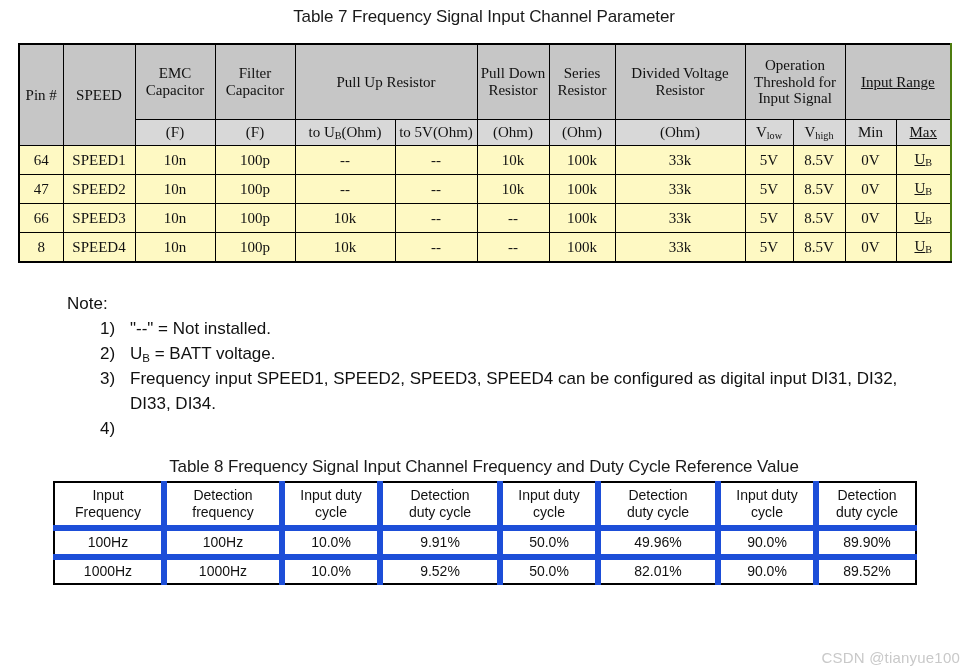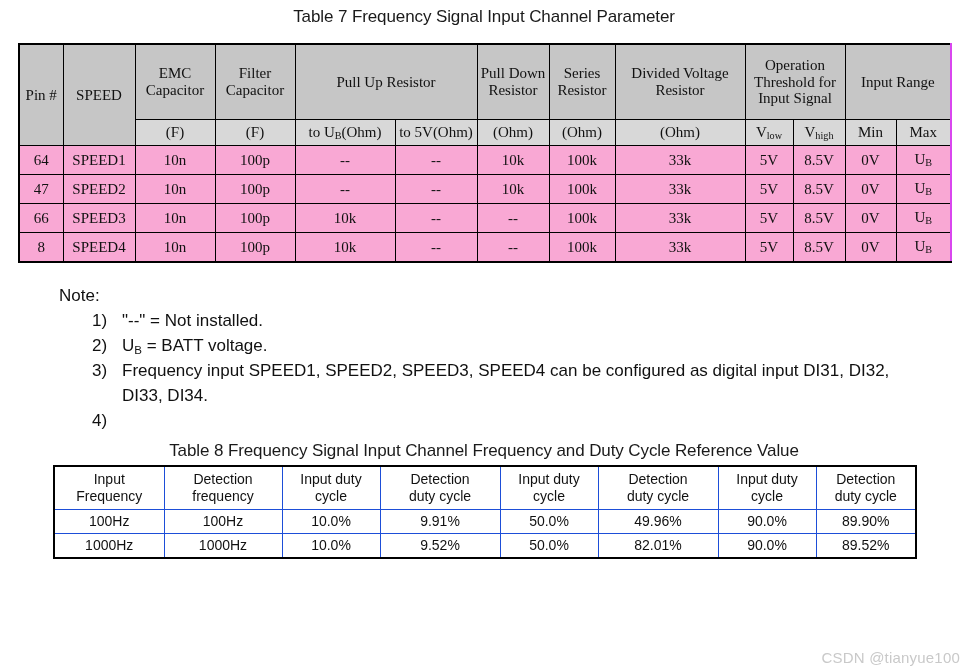--- a/index.html
+++ b/index.html
@@ -52,31 +52,31 @@
   table.t7 thead th.hd-main {
     background: #c6c6c6;
     height: 74px;
   }
   table.t7 thead th.hd-unit {
     background: #d8d8d8;
     height: 25px;
   }
   table.t7 tbody td {
     height: 28px;
-    background: #f9a8d4;
+    background: #fef9c3;
   }
   table.t7 .outer-l { border-left: 2px solid #000; }
-  table.t7 .outer-r { border-right: 2px solid #d946ef; }
+  table.t7 .outer-r { border-right: 2px solid #4d7c0f; text-decoration: underline; }
   table.t7 thead tr:first-child th { border-top: 2px solid #000; }
   table.t7 tbody tr:last-child td { border-bottom: 2px solid #000; }
   sub { font-size: 0.68em; vertical-align: -0.22em; }
 
   
   .notes {
-    margin: 4px;
+    margin: 12px;
     padding: 17px 8px 0 0;
     font-family: "Liberation Sans", sans-serif;
     font-size: 17px;
     line-height: 1.47;
     color: #111;
   }
   .notes .note-head {
     padding-left: 55px;
   }
   .note-item {
@@ -99,21 +99,21 @@
   }
   table.t8 {
     border-collapse: collapse;
     table-layout: fixed;
     width: 862px;
     font-family: "Liberation Sans", sans-serif;
     font-size: 14px;
     color: #111;
   }
   table.t8 th, table.t8 td {
-    border: 1px solid #1d4ed8;
+    border: 6px solid #1d4ed8;
     text-align: center;
     vertical-align: middle;
     font-weight: normal;
     padding: 0 1px;
     line-height: 1.2;
     background: #ffffff;
   }
   table.t8 thead th {
     height: 42px;
     border-top: 2px solid #000;

